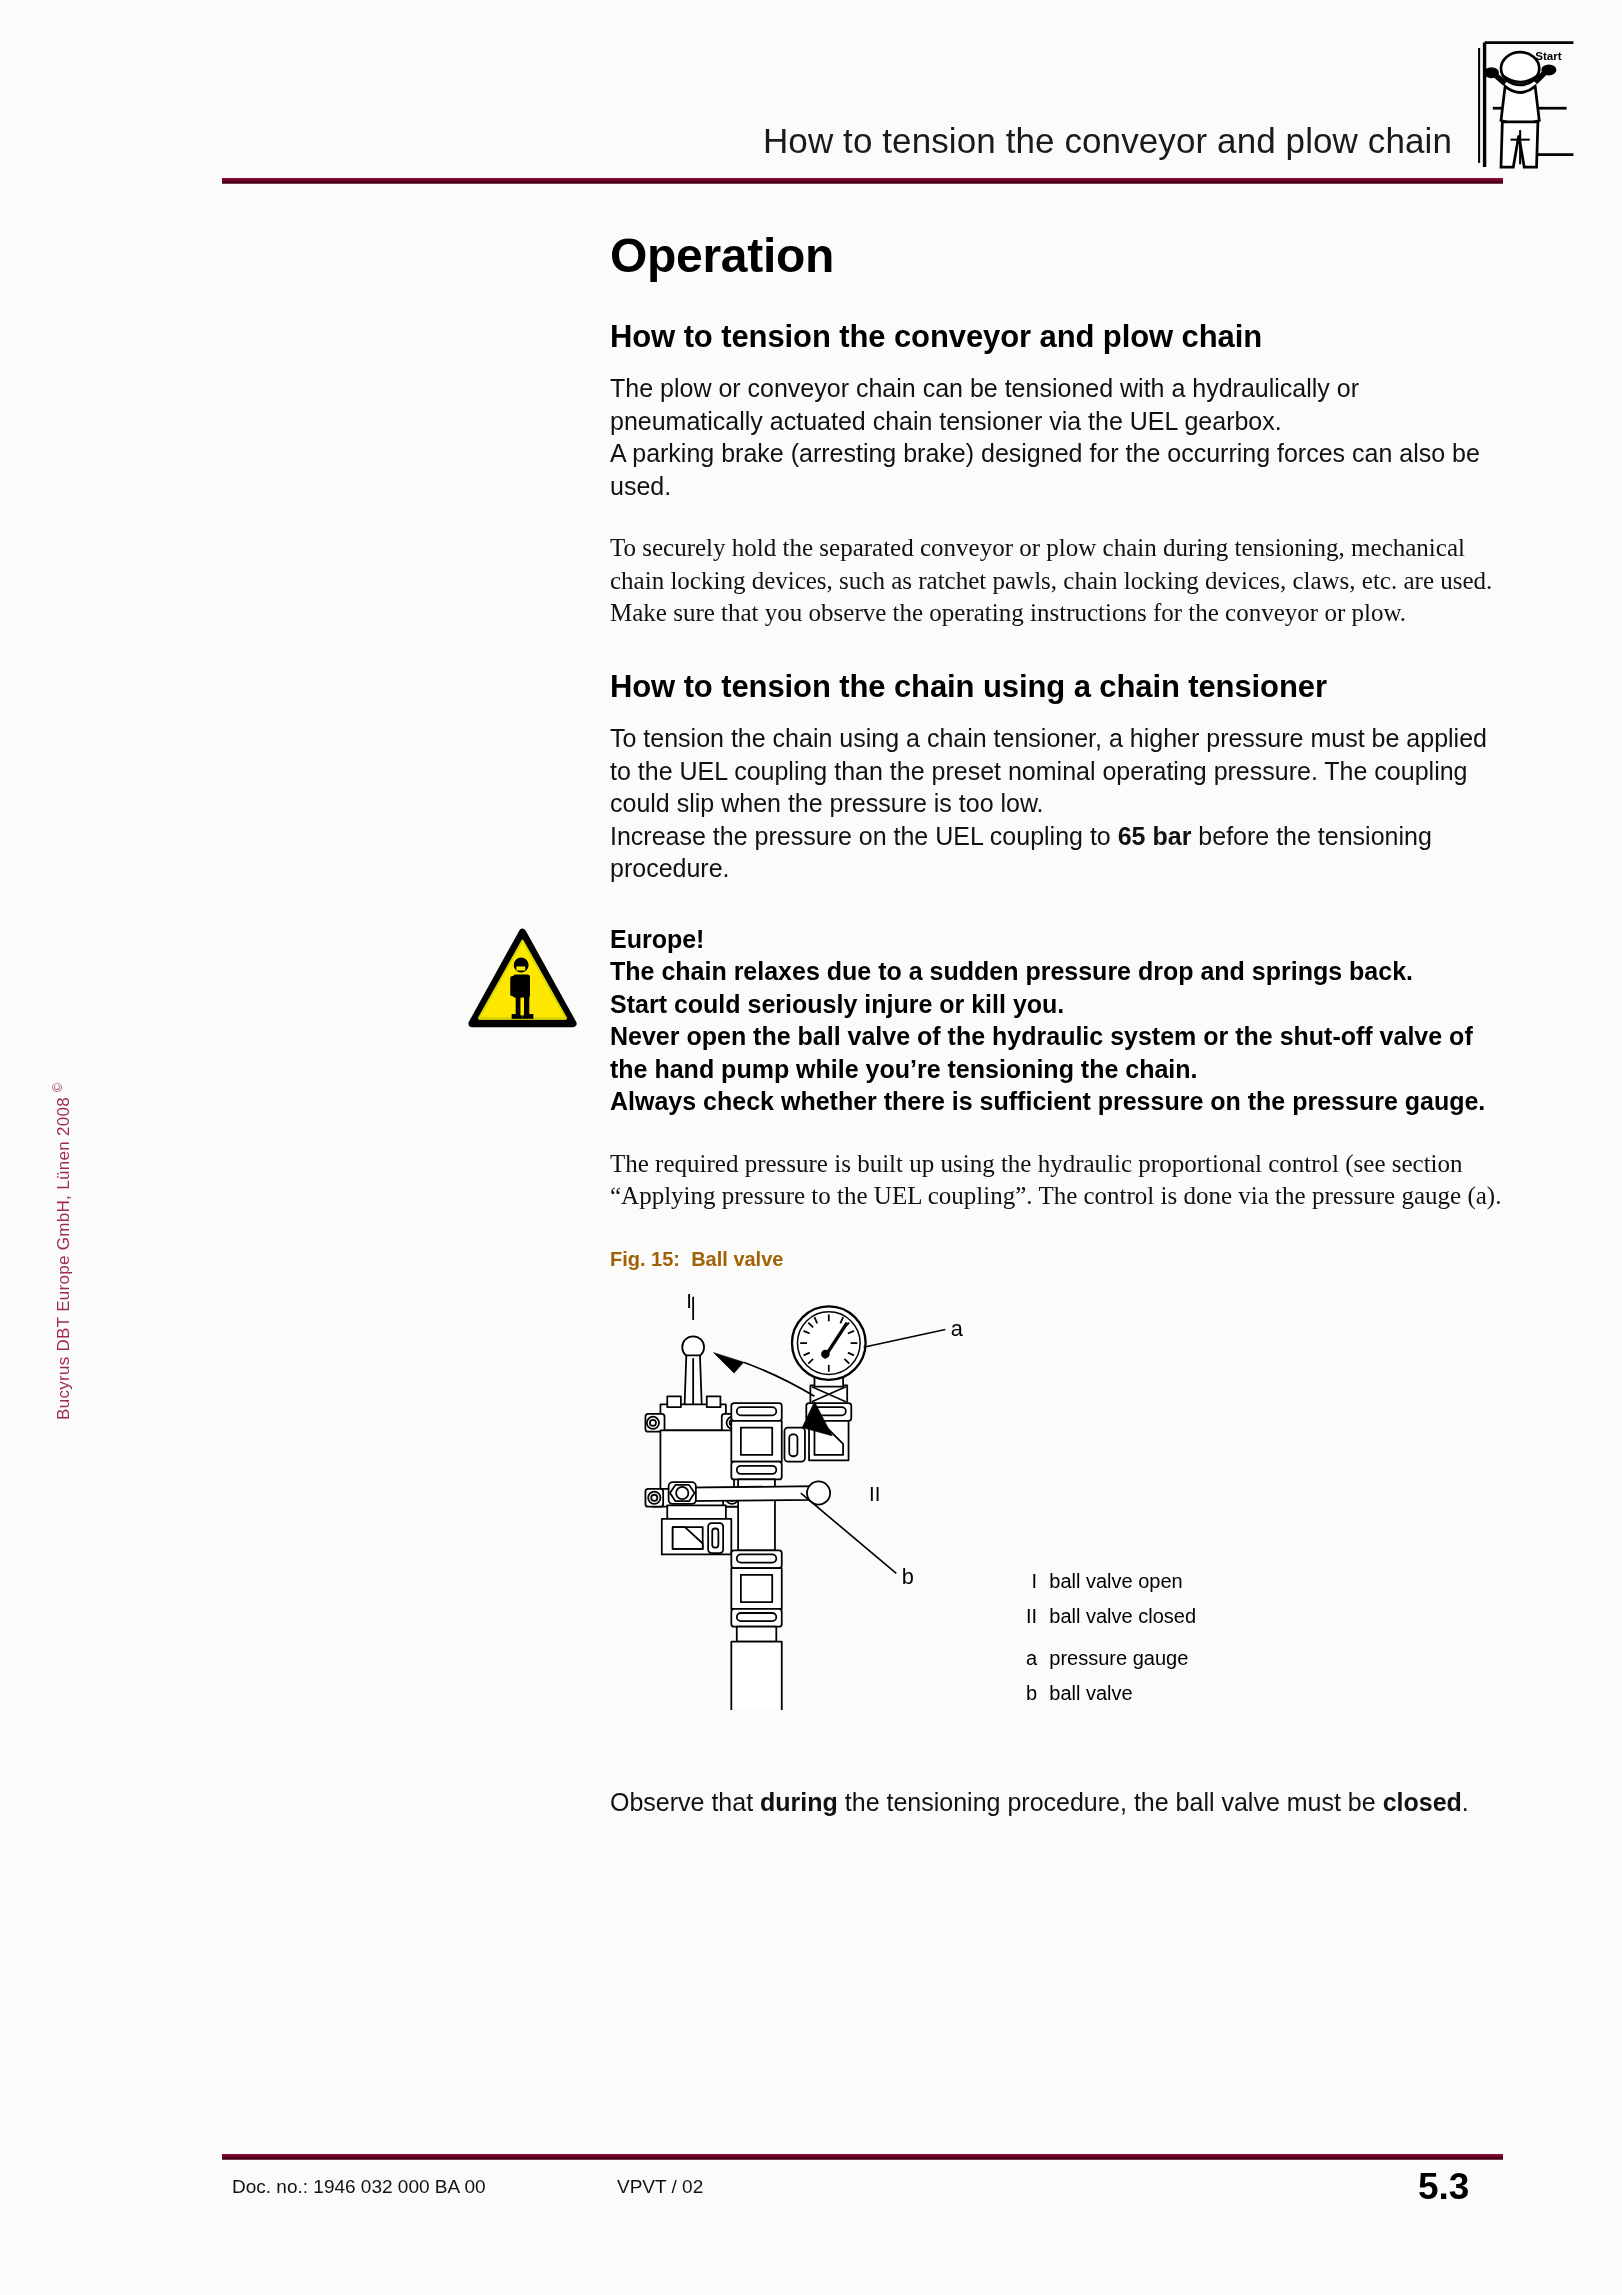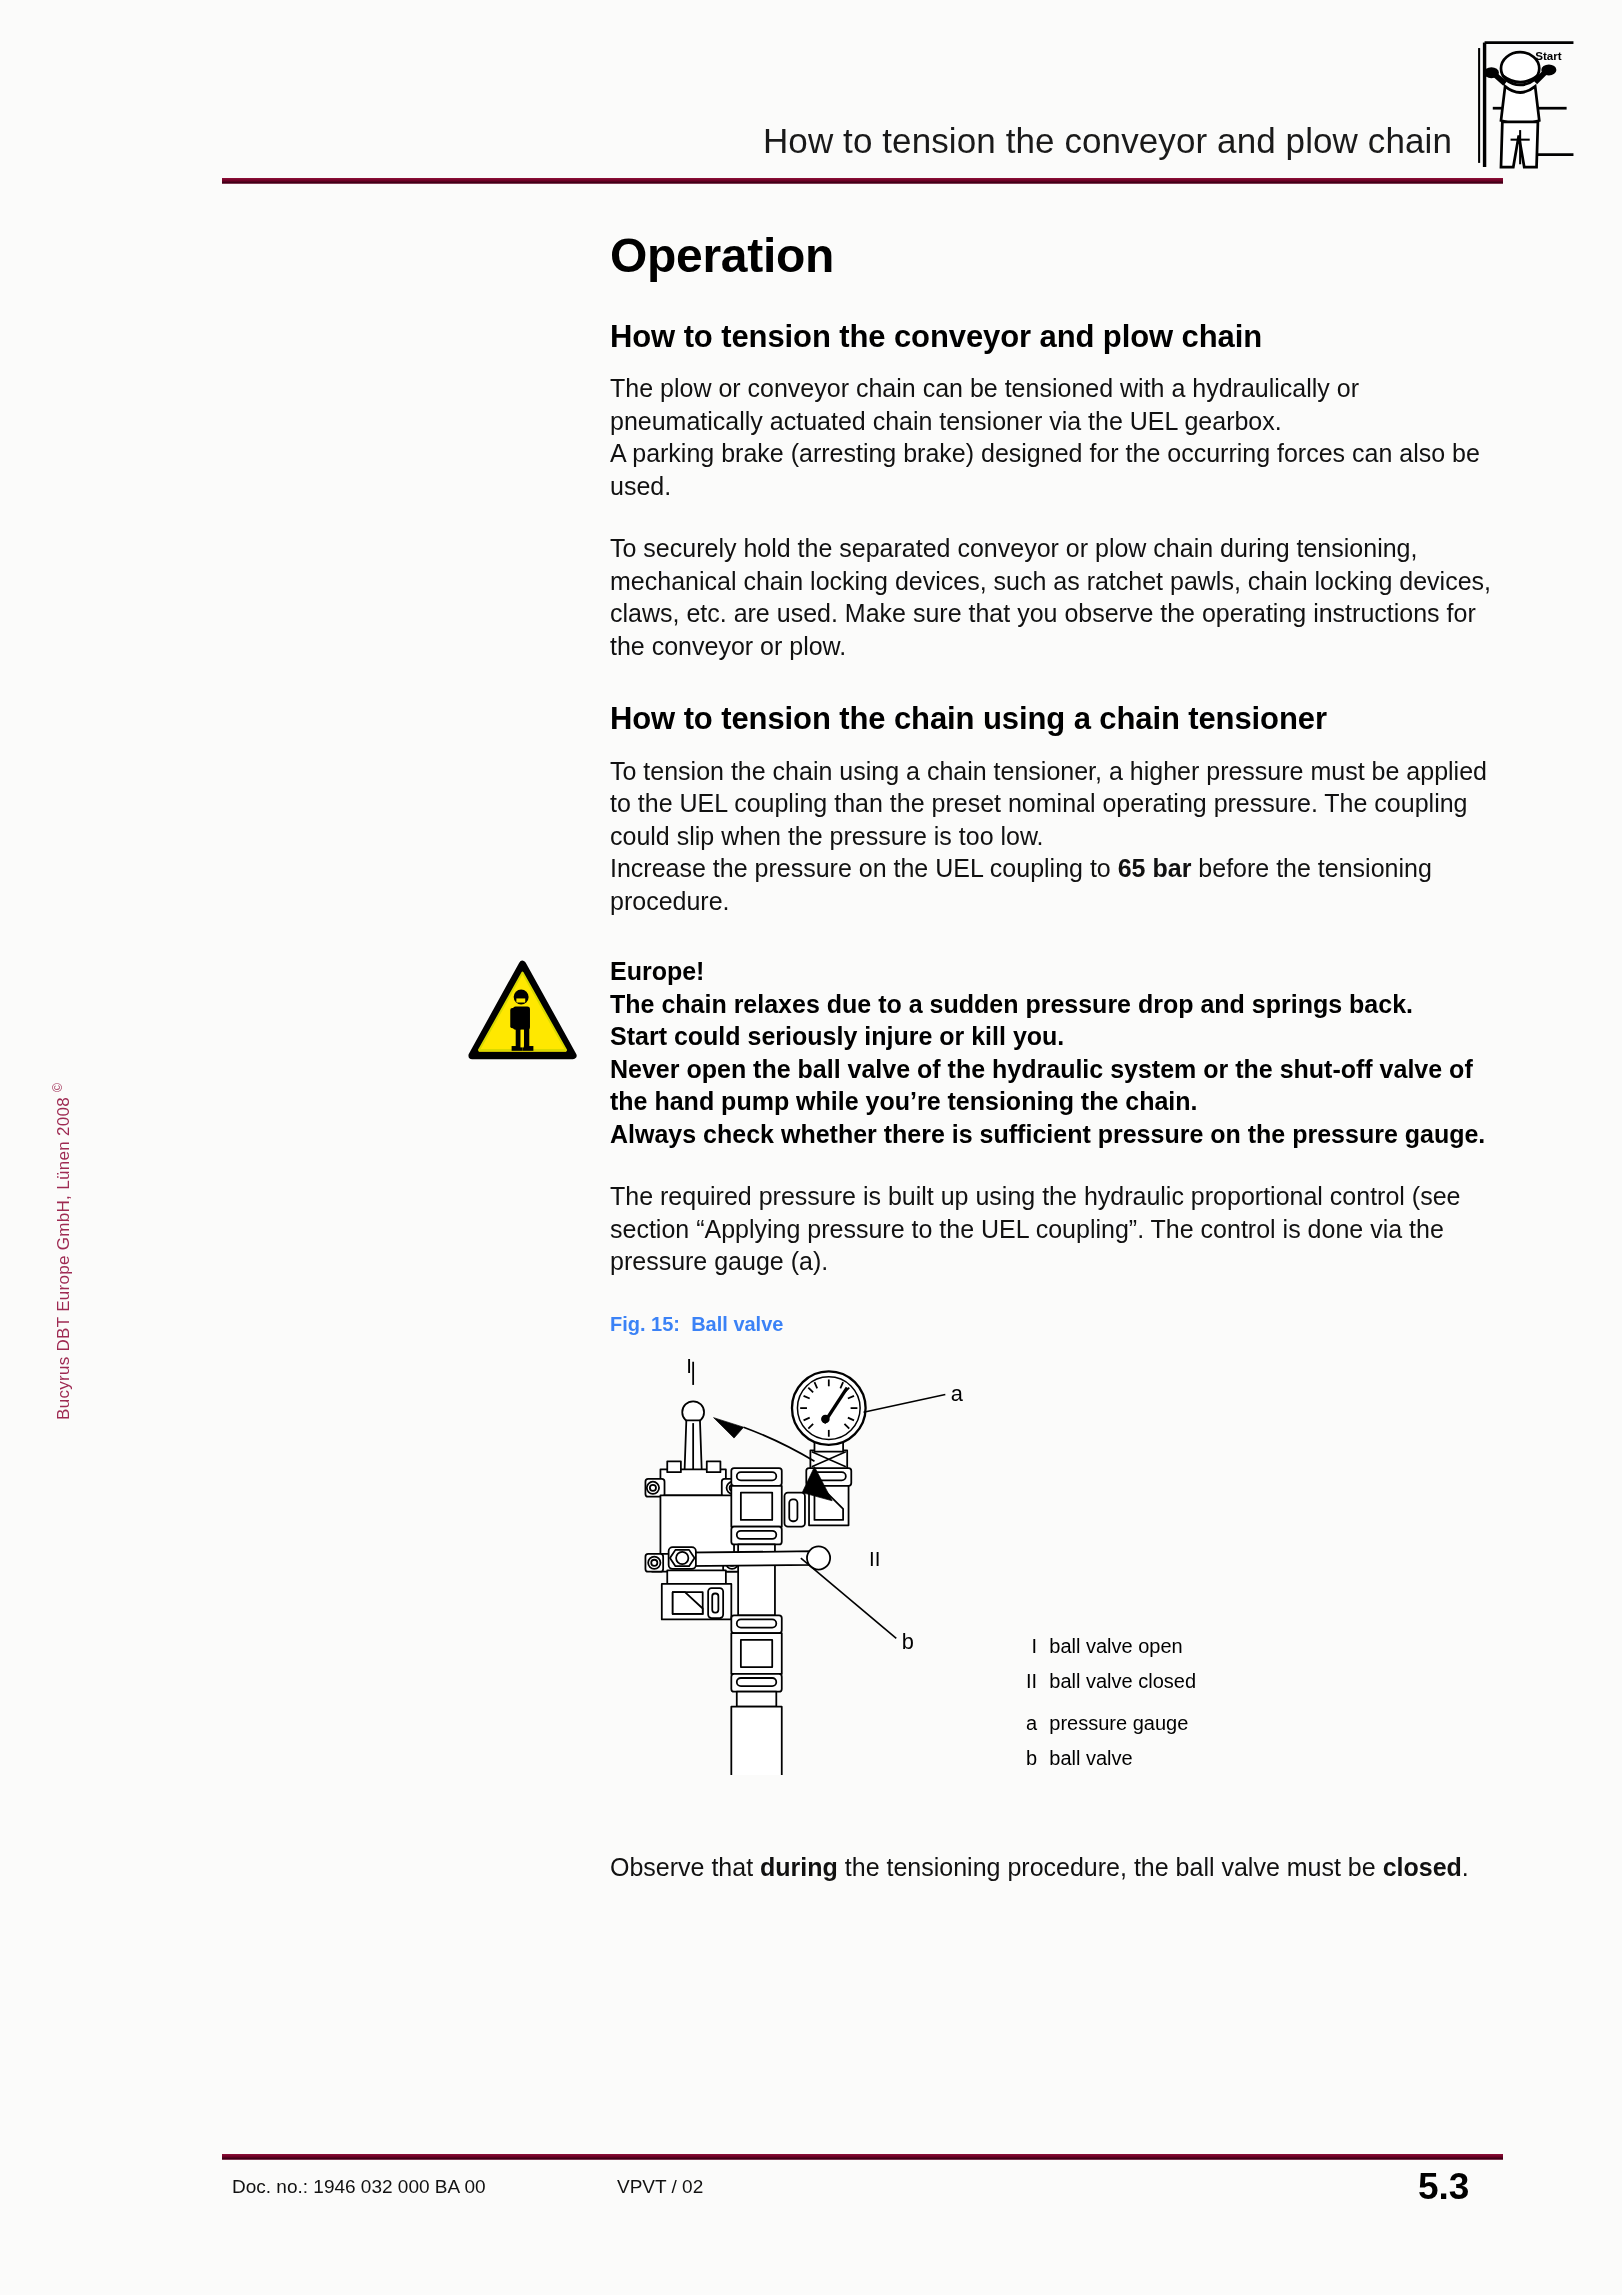--- a/index.html
+++ b/index.html
@@ -87,21 +87,21 @@
     color: #000;
   }
   p.body {
     margin: 17.7px 0 0 0;
     font-size: 25px;
     line-height: 1.30;
     letter-spacing: 0px;
     color: #111;
   }
   p.body.tight { margin-top: 0; }
-  p.gap { margin-top: 30px; }
+  p.gap { margin-top: 30px; font-family: Liberation Serif, serif; }
   b { font-weight: bold; }
 
   
   .danger-wrap {
     position: relative;
     margin-top: 38px;
   }
   .danger-icon {
     position: absolute;
     left: -142px;
@@ -114,21 +114,21 @@
     font-weight: bold;
     line-height: 1.30;
     color: #000;
   }
 
   
   .fig-caption {
     margin-top: 35px;
     font-size: 20px;
     font-weight: bold;
-    color: #3b82f6;
+    color: #a16207;
   }
   .fig-area {
     position: relative;
     margin-top: 16.4px;
     width: 893px;
     height: 450px;
   }
   .fig-svg { position: absolute; left: 0; top: 0; }
 
   .legend {

